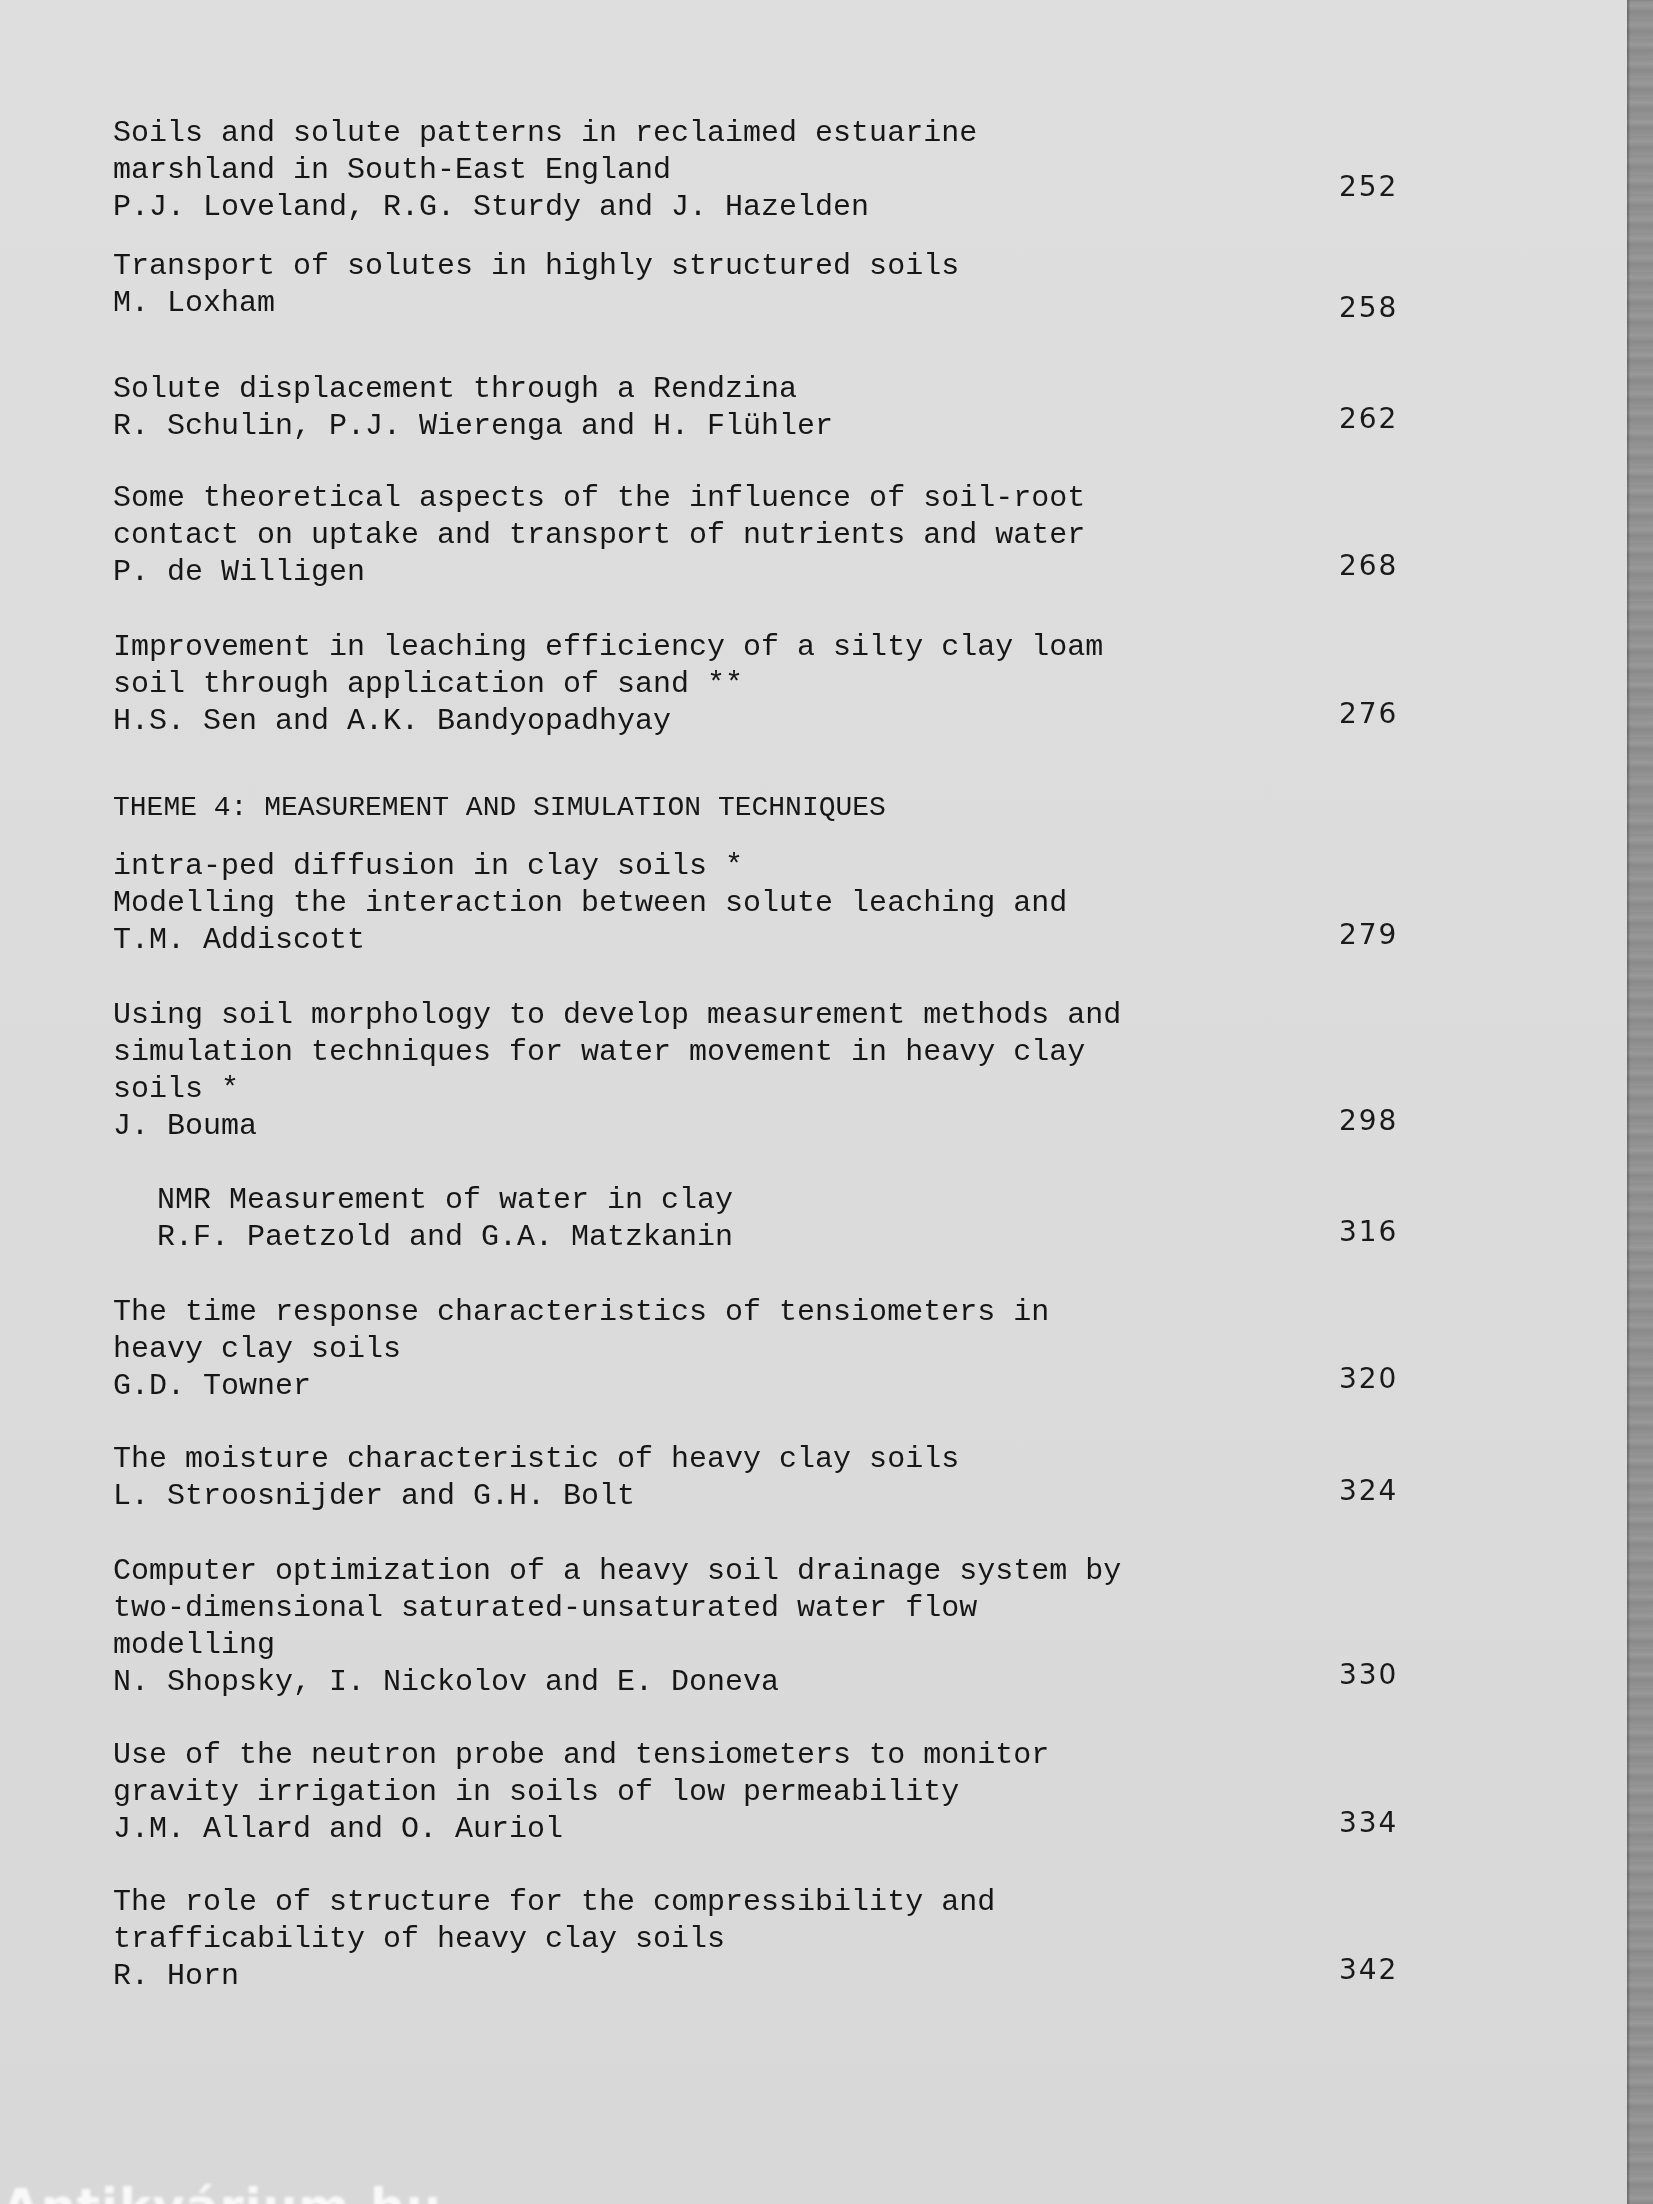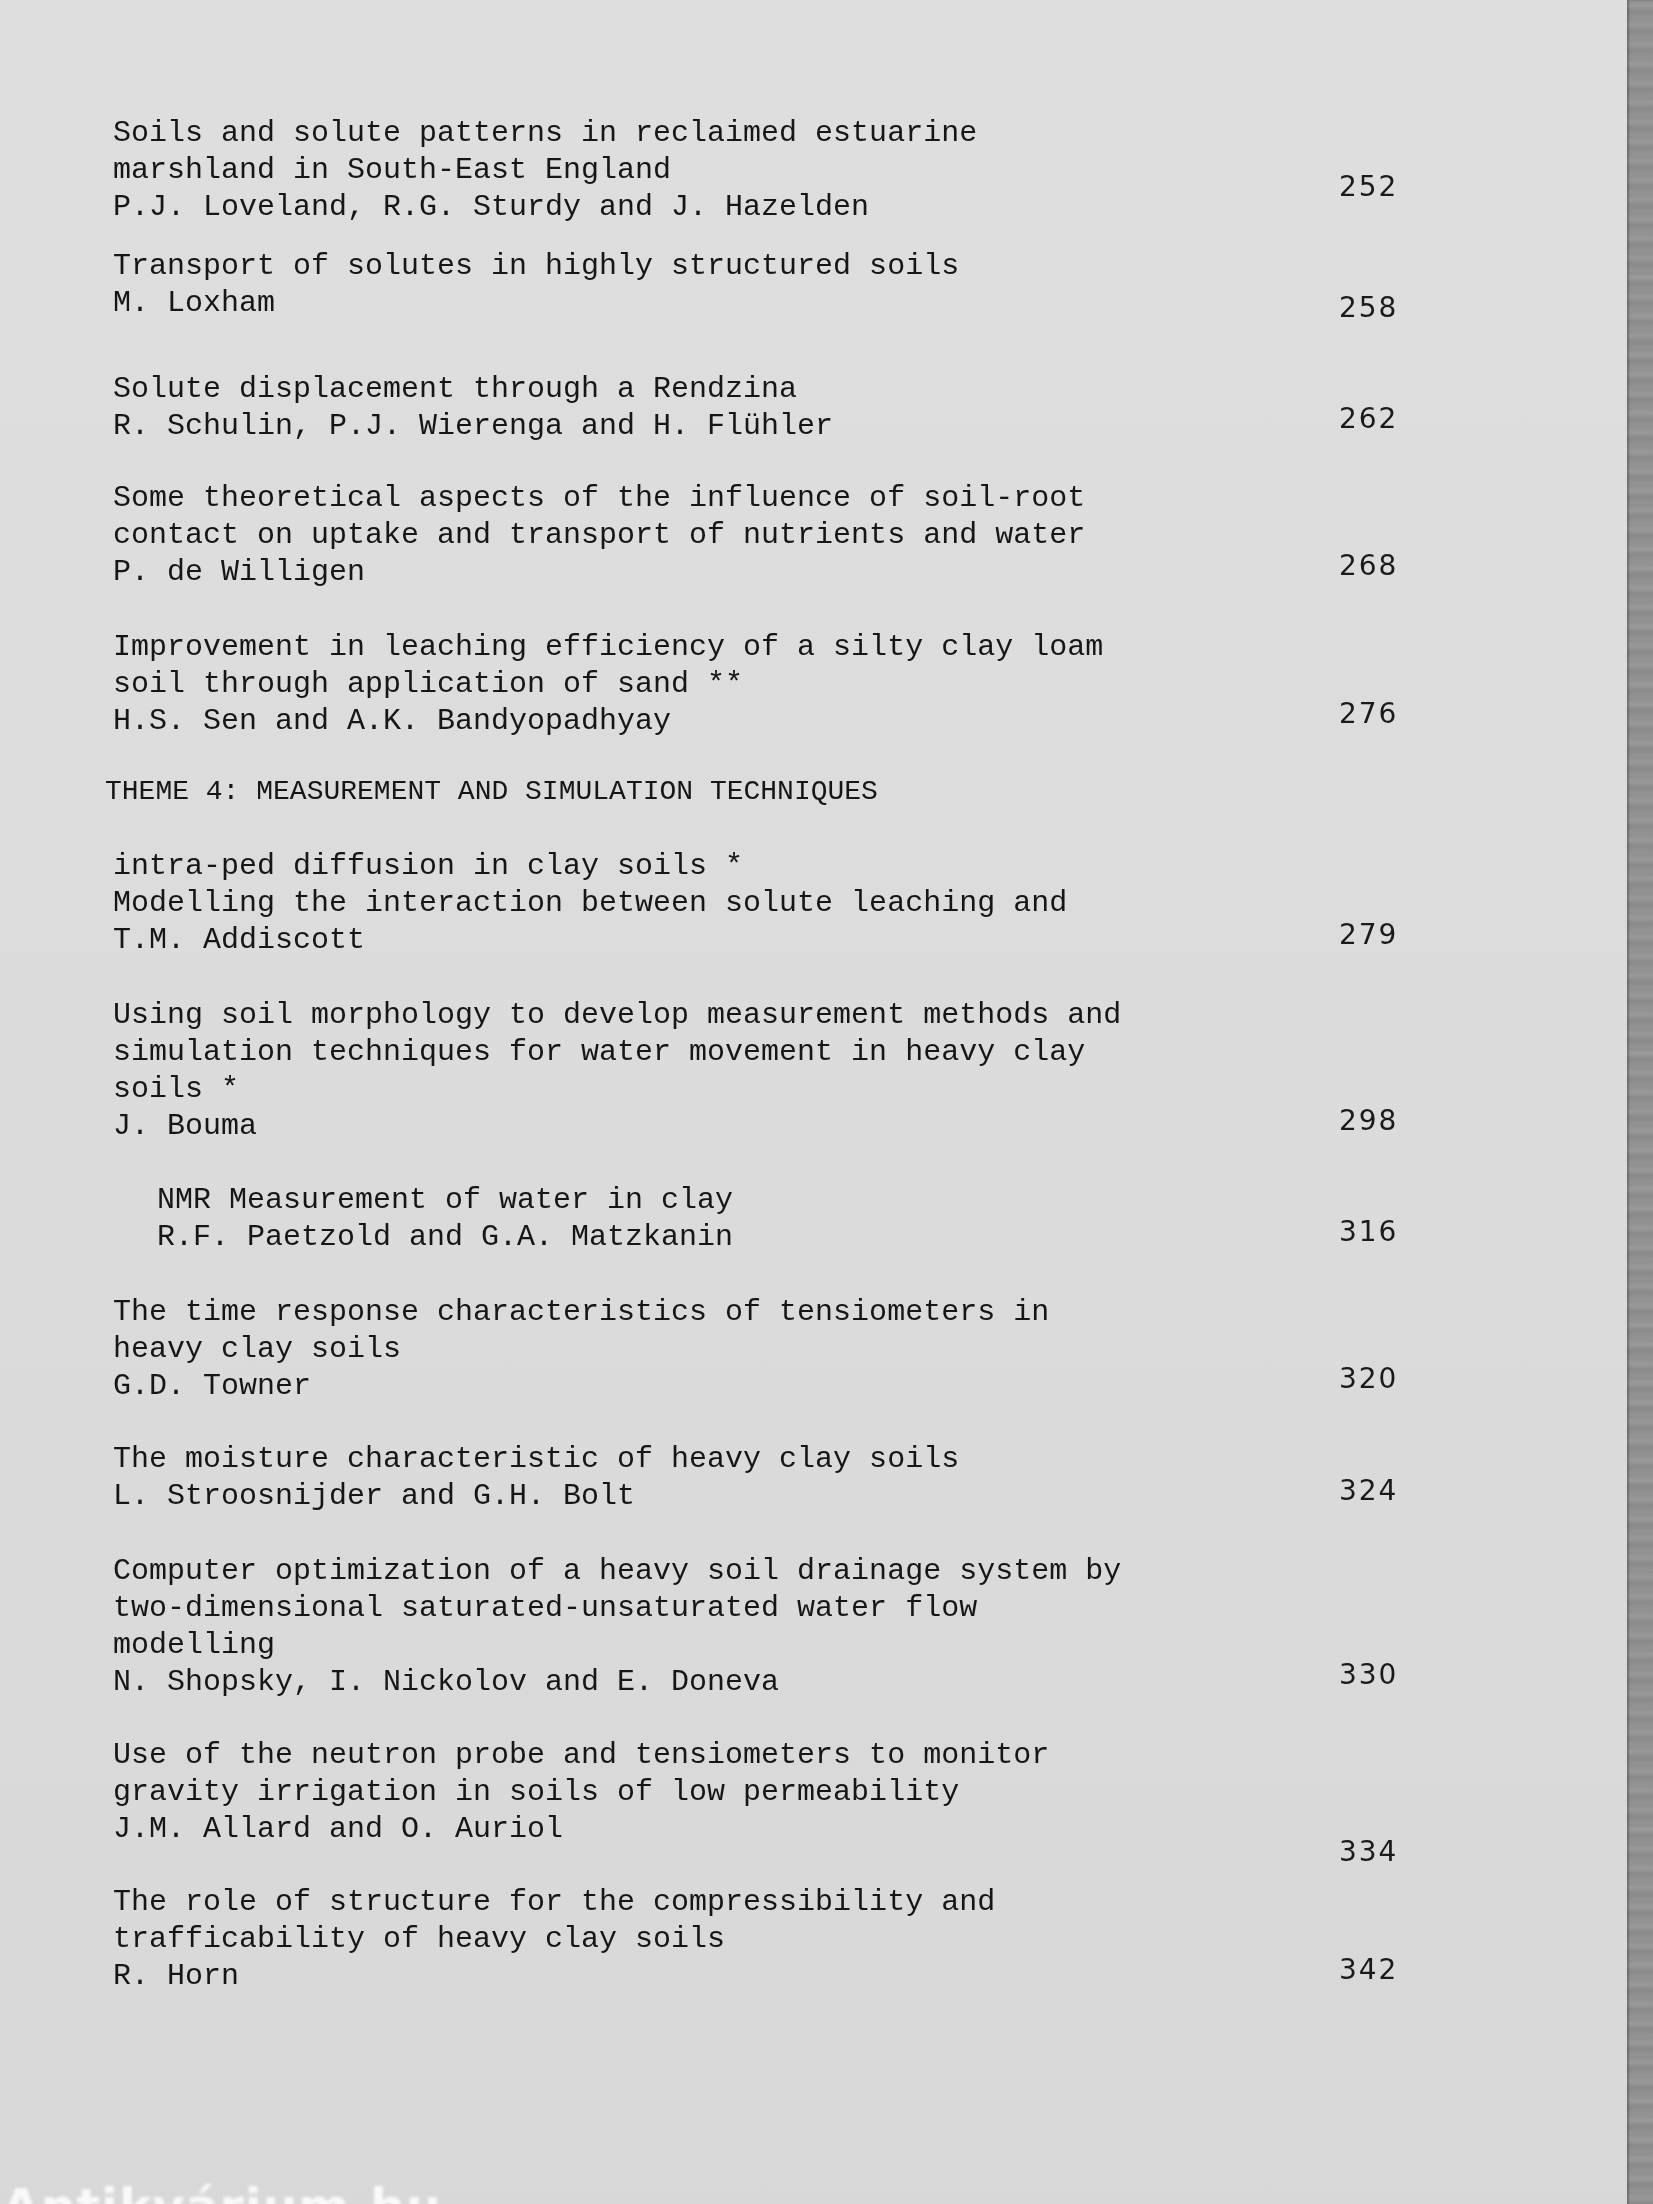--- a/index.html
+++ b/index.html
@@ -41,24 +41,25 @@
       position: absolute;
       left: 1339px;
       font-family: "DejaVu Sans", sans-serif;
       font-size: 28px;
       line-height: 37px;
       letter-spacing: 1.9px;
       color: #1a1a1a;
     }
     .theme {
       position: absolute;
-      left: 105px;
+      left: 113px;
       font-size: 28px;
       line-height: 37px;
       white-space: pre;
+      margin-top: 16px;
     }
     .watermark {
       position: absolute;
       left: 1.9px;
       top: 2179px;
       font-family: "DejaVu Sans", sans-serif;
       font-weight: bold;
       font-size: 49px;
       color: rgba(255,255,255,0.85);
       filter: blur(1.5px);
@@ -145,21 +146,21 @@
     <div class="line">modelling</div>
     <div class="line">N. Shopsky, I. Nickolov and E. Doneva</div>
   </div>
   <div class="page-num" style="top:1656px;">330</div>
 
   <div class="entry" style="top:1737px;">
     <div class="line">Use of the neutron probe and tensiometers to monitor</div>
     <div class="line">gravity irrigation in soils of low permeability</div>
     <div class="line">J.M. Allard and O. Auriol</div>
   </div>
-  <div class="page-num" style="top:1804px;margin-top:29px;">334</div>
+  <div class="page-num" style="top:1804px;">334</div>
 
   <div class="entry" style="top:1884px;">
     <div class="line">The role of structure for the compressibility and</div>
     <div class="line">trafficability of heavy clay soils</div>
     <div class="line">R. Horn</div>
   </div>
   <div class="page-num" style="top:1951px;">342</div>
 
   <div class="watermark">Antikvárium.hu</div>
 </div>

